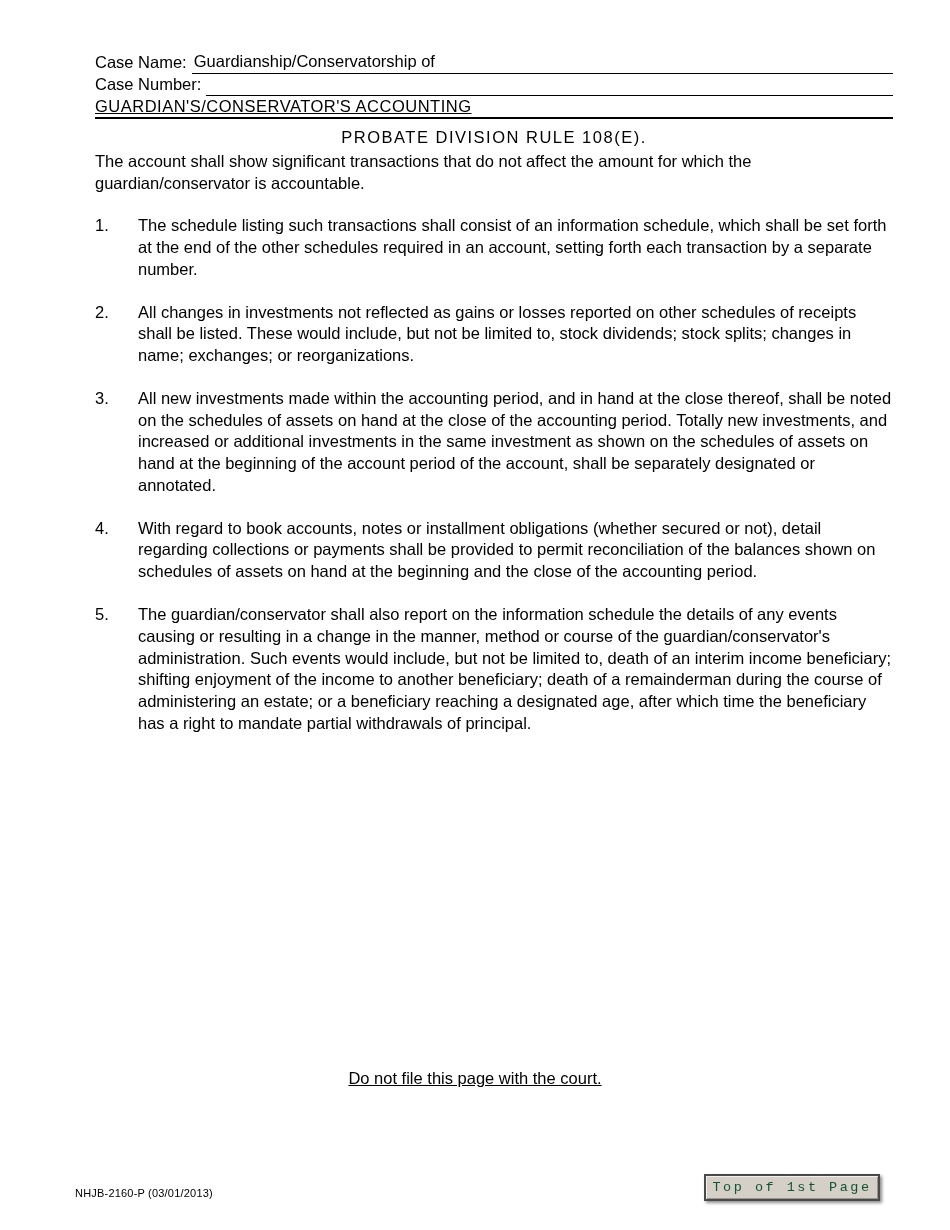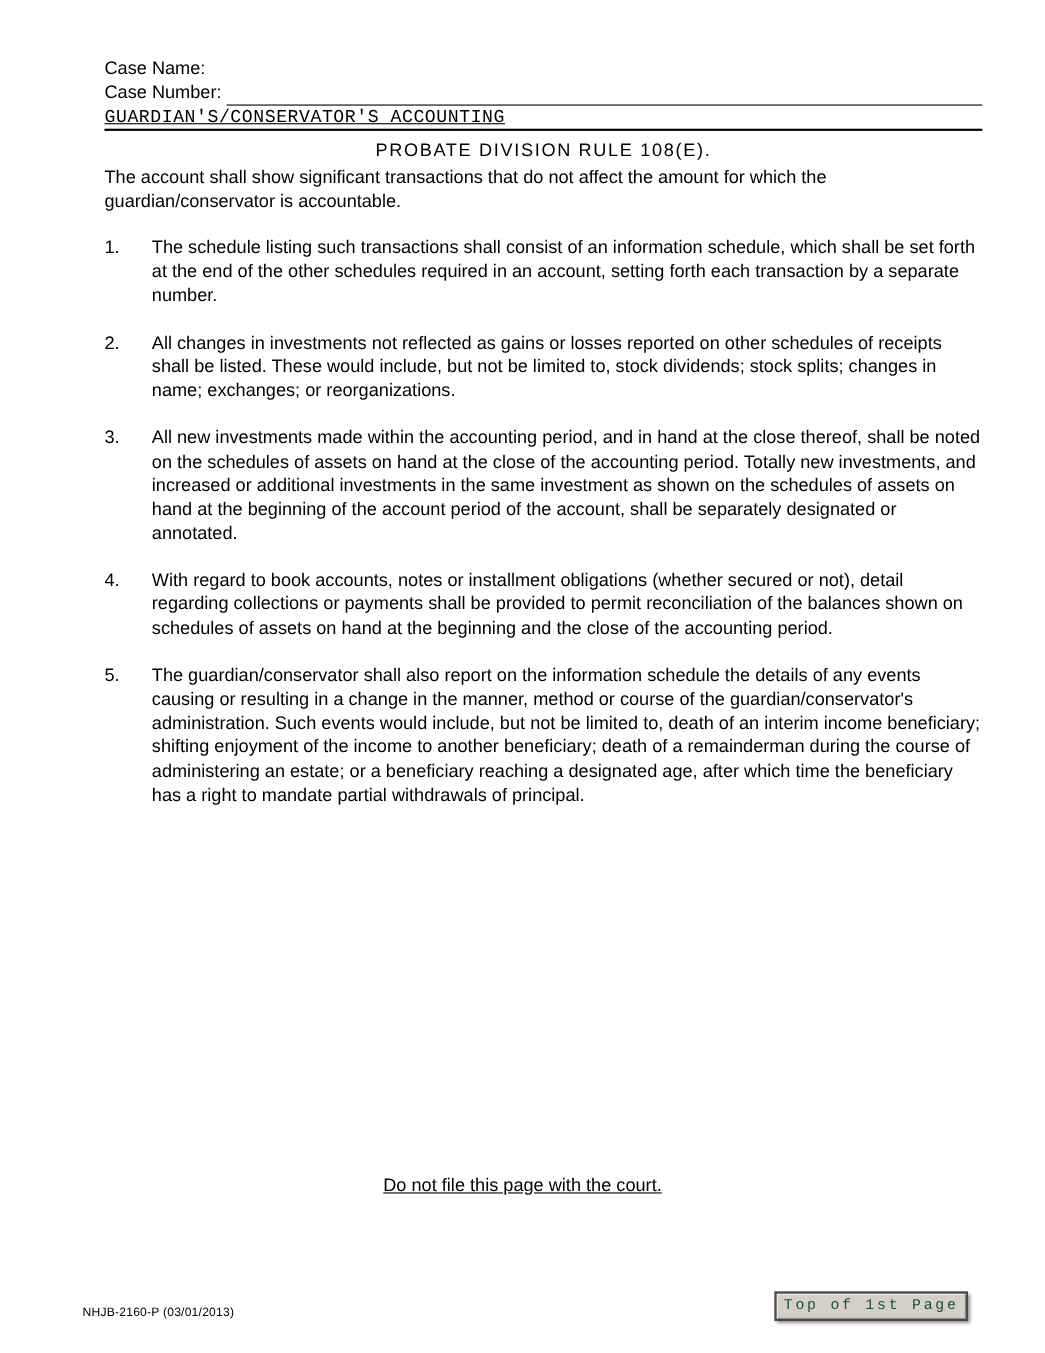--- a/index.html
+++ b/index.html
@@ -46,21 +46,20 @@
   .form-title-row {
     border-bottom: 2px solid #000;
     padding-bottom: 2px;
     height: 23px;
     margin-bottom: 4px;
   }
   .form-title {
     text-decoration: underline;
     letter-spacing: 0.5px;
     white-space: nowrap;
-    font-family: Liberation Mono, monospace;
   }
 
   .rule-title {
     text-align: center;
     letter-spacing: 1.5px;
     margin-top: 8px;
   }
   .intro { margin-top: 2px; }
 
   .rule-list { margin-top: 2px; }
@@ -113,20 +112,24 @@
   }
 </style>
 </head>
 <body>
 
 <div class="page">
   <div class="content">
 
     <div class="field-row">
       <span class="field-label">Case Name:</span>
+      <span class="fill">
+        <span class="fill-value">Guardianship/Conservatorship of</span>
+        <span class="fill-blank"></span>
+      </span>
     </div>
 
     <div class="field-row">
       <span class="field-label">Case Number:</span>
       <span class="fill">
         <span class="fill-value"></span>
         <span class="fill-blank"></span>
       </span>
     </div>
 

